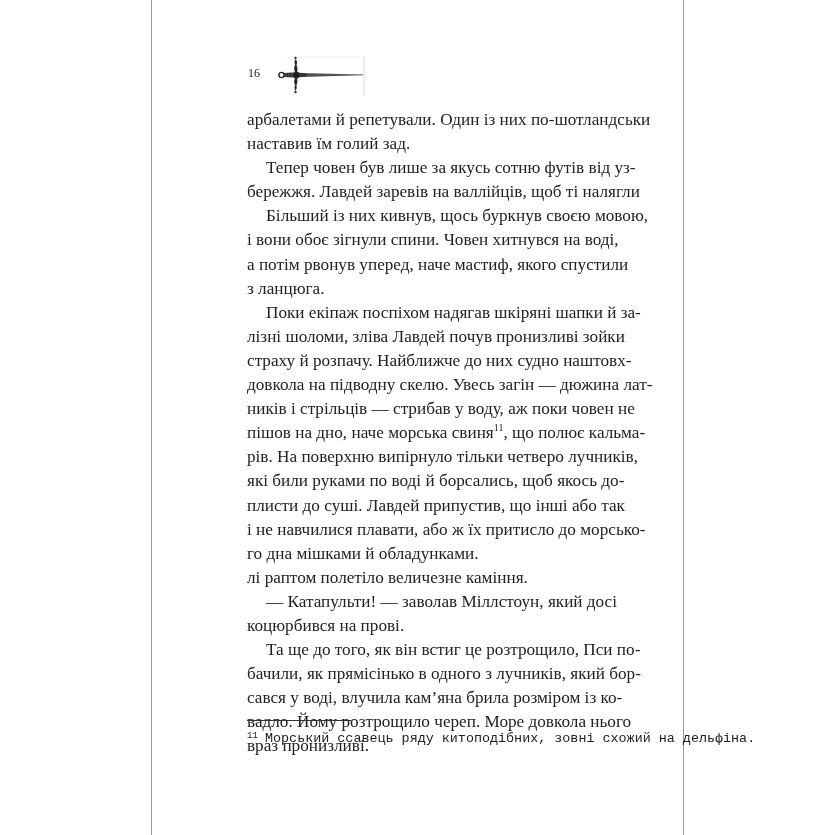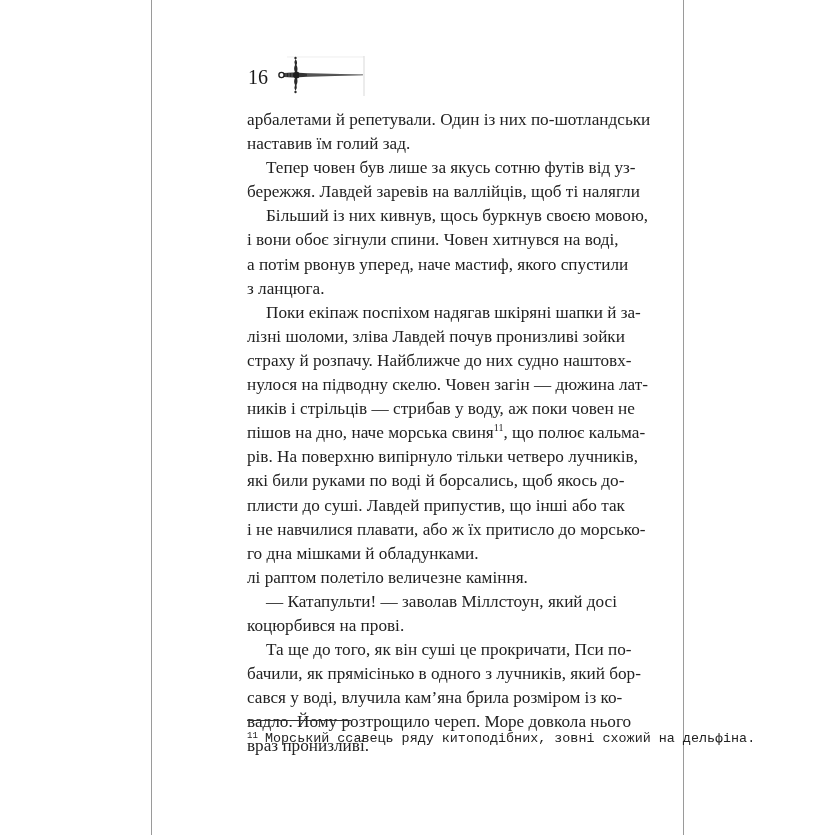--- a/index.html
+++ b/index.html
@@ -30,21 +30,21 @@
       left: 247px;
       top: 52px;
       width: 120px;
       height: 46px;
     }
     .page-number {
       position: absolute;
       left: 1px;
       top: 14px;
       font-family: "Liberation Serif", serif;
-      font-size: 20px;
+      font-size: 12px;
       color: #1a1a1a;
     }
     .ornament {
       position: absolute;
       left: 30px;
       top: 2px;
       width: 90px;
       height: 42px;
     }
 
@@ -136,32 +136,32 @@
   <div class="line last">наставив їм голий зад.</div>
   <div class="line indent">Тепер човен був лише за якусь сотню футів від уз-</div>
   <div class="line">бережжя. Лавдей заревів на валлійців, щоб ті налягли</div>
   <div class="line indent">Більший із них кивнув, щось буркнув своєю мовою,</div>
   <div class="line">і вони обоє зігнули спини. Човен хитнувся на воді,</div>
   <div class="line">а потім рвонув уперед, наче мастиф, якого спустили</div>
   <div class="line last">з ланцюга.</div>
   <div class="line indent">Поки екіпаж поспіхом надягав шкіряні шапки й за-</div>
   <div class="line">лізні шоломи, зліва Лавдей почув пронизливі зойки</div>
   <div class="line">страху й розпачу. Найближче до них судно наштовх-</div>
-  <div class="line">нулося на підводну скелю. Човен загін — дюжина лат-</div>
+  <div class="line">довкола на підводну скелю. Увесь загін — дюжина лат-</div>
   <div class="line">ників і стрільців — стрибав у воду, аж поки човен не</div>
   <div class="line"><span>пішов на дно, наче морська свиня</span><sup class="fn-ref">11</sup><span>, що полює кальма-</span></div>
   <div class="line">рів. На поверхню випірнуло тільки четверо лучників,</div>
   <div class="line">які били руками по воді й борсались, щоб якось до-</div>
   <div class="line">плисти до суші. Лавдей припустив, що інші або так</div>
   <div class="line">і не навчилися плавати, або ж їх притисло до морсько-</div>
   <div class="line last">го дна мішками й обладунками.</div>
   <div class="line last">лі раптом полетіло величезне каміння.</div>
   <div class="line indent">— Катапульти! — заволав Міллстоун, який досі</div>
   <div class="line last">коцюрбився на прові.</div>
-  <div class="line indent">Та ще до того, як він суші це прокричати, Пси по-</div>
+  <div class="line indent">Та ще до того, як він встиг це розтрощило, Пси по-</div>
   <div class="line">бачили, як прямісінько в одного з лучників, який бор-</div>
   <div class="line">сався у воді, влучила кам’яна брила розміром із ко-</div>
   <div class="line">вадло. Йому розтрощило череп. Море довкола нього</div>
   <div class="line last">враз пронизливі.</div>
 </div>
 
 <div class="footnote-rule"></div>
 <div class="footnote">
   <span class="footnote-number">11</span><span>Морський ссавець ряду китоподібних, зовні схожий на дельфіна.</span>
 </div>

